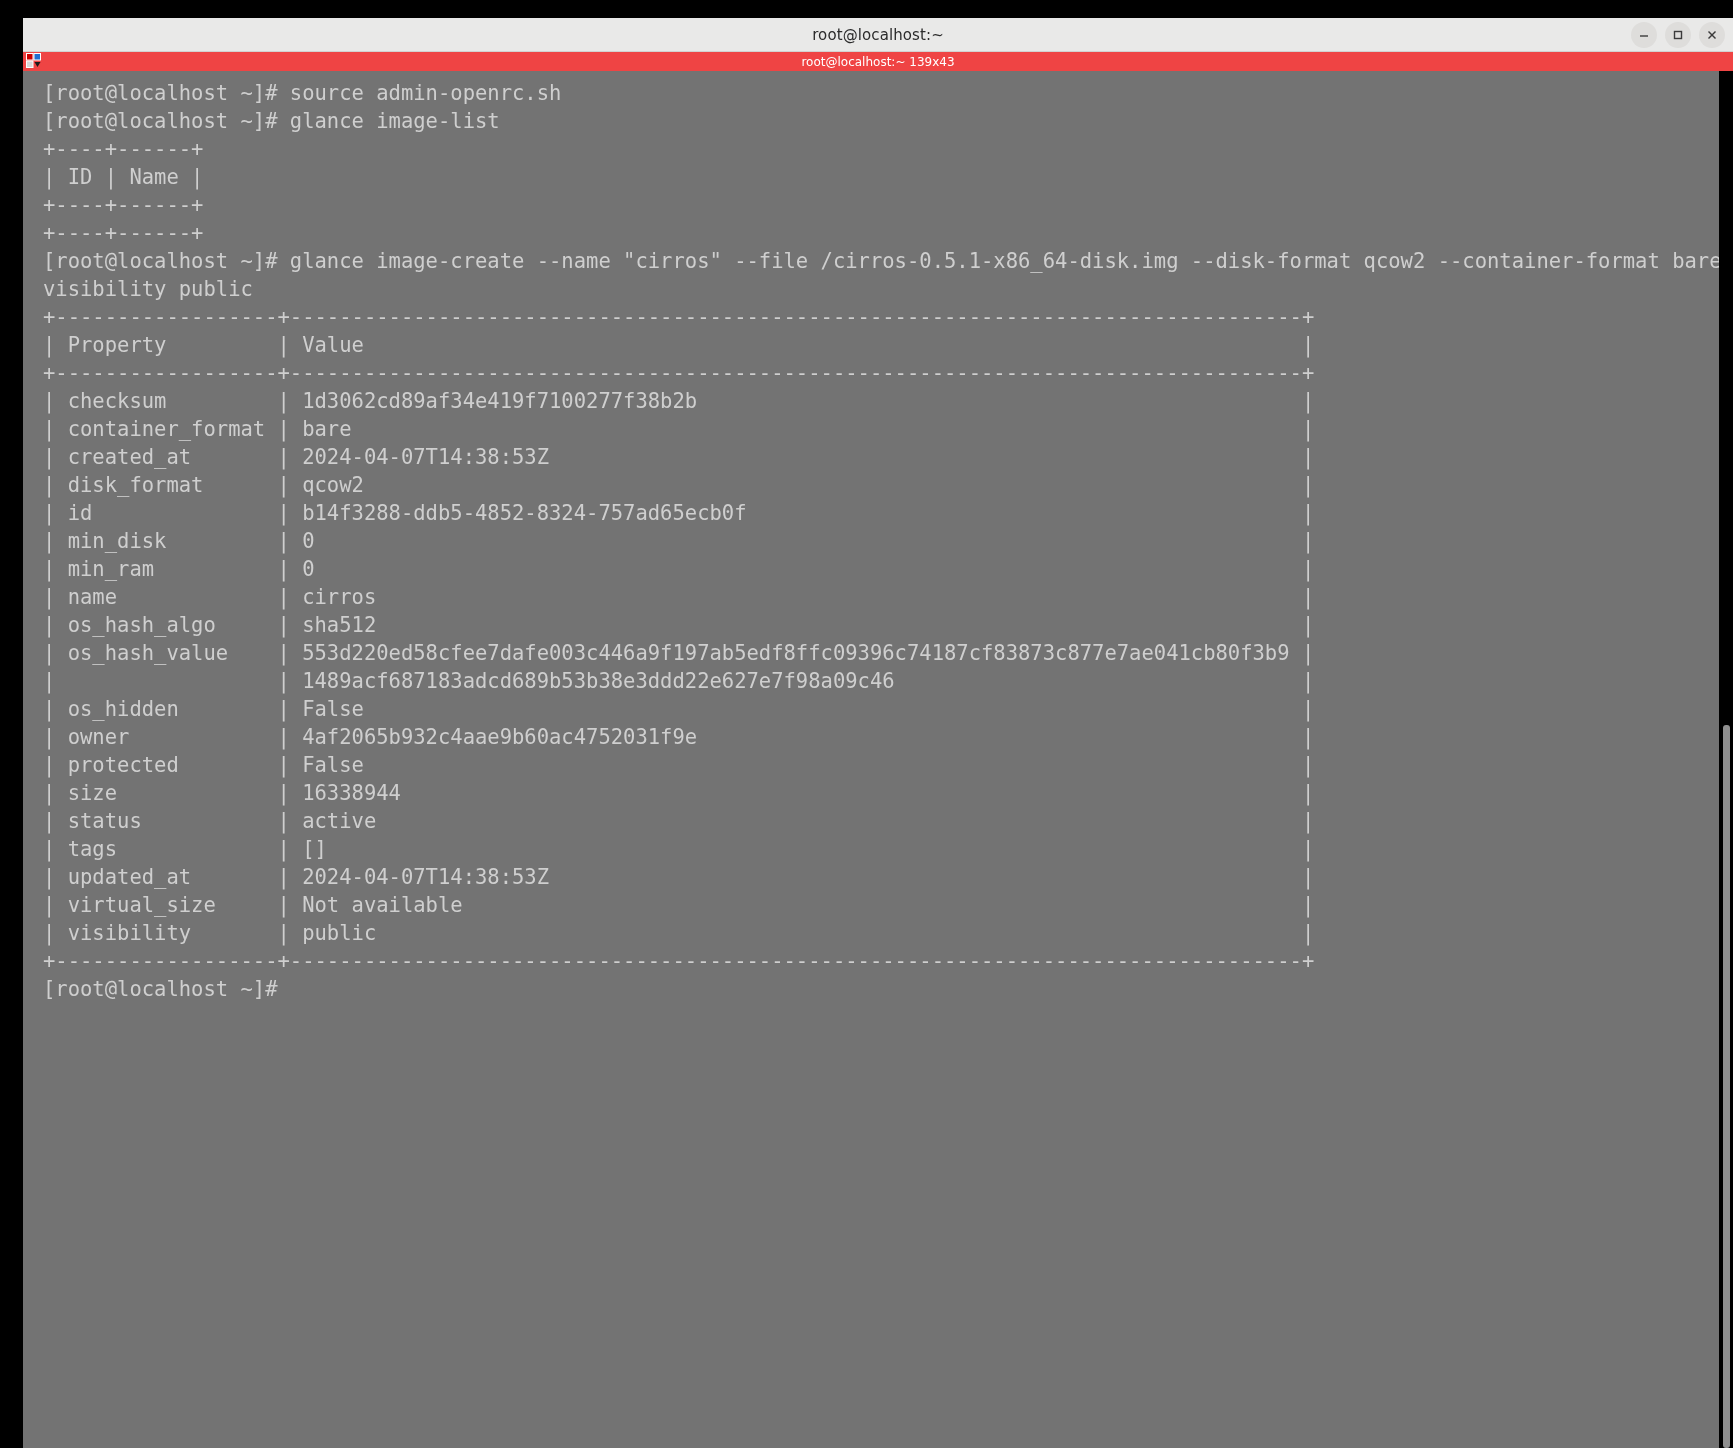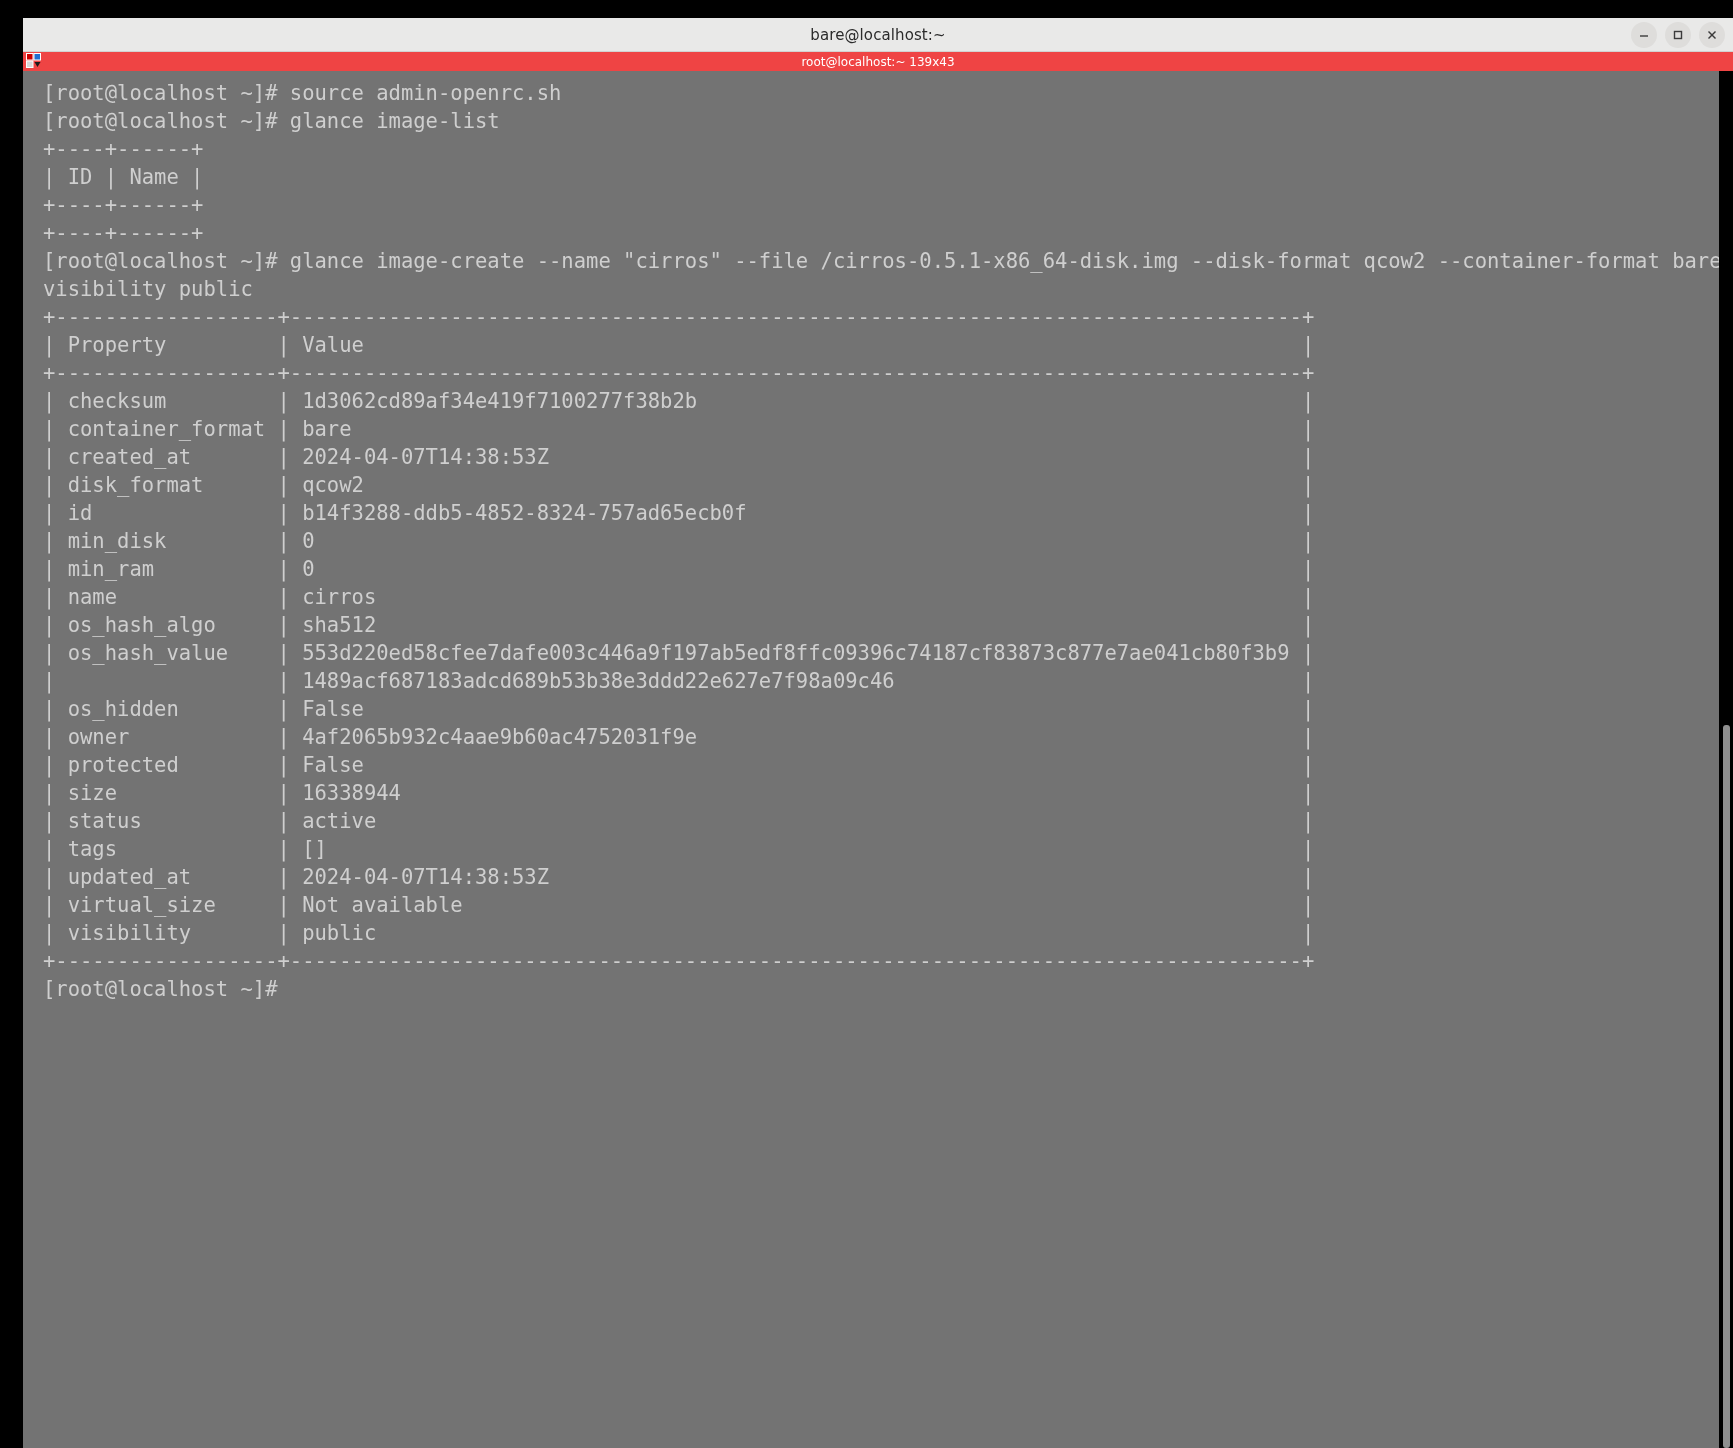--- a/index.html
+++ b/index.html
@@ -152,21 +152,21 @@
 <body>
 
 <div id="app">
 
   <div class="desk-top"></div>
   <div class="desk-left"></div>
 
   <div class="window">
 
     <div class="titlebar">
-      <div class="title-text">bare@localhost:~</div>
+      <div class="title-text">root@localhost:~</div>
 
       <div class="win-buttons">
         <div class="win-btn">
           <span>
             <svg width="14" height="14" viewBox="0 0 14 14">
               <line x1="3" y1="8" x2="11" y2="8" stroke="#3b3b3b" stroke-width="1.4"></line>
             </svg>
           </span>
         </div>
         <div class="win-btn">

